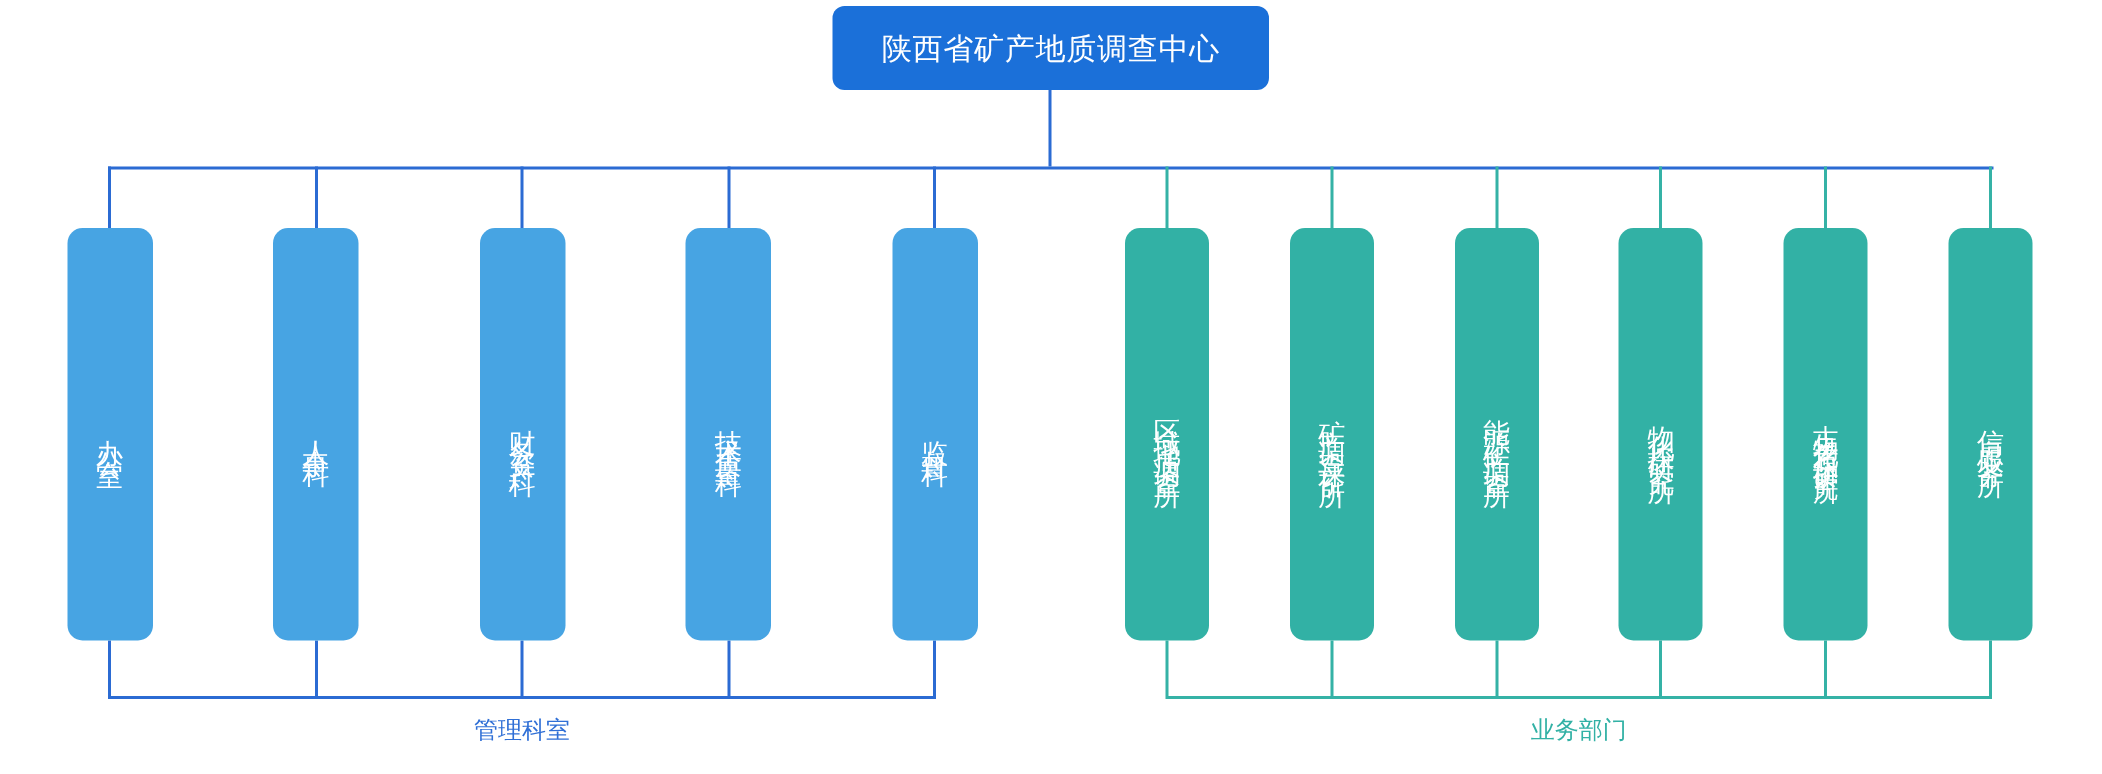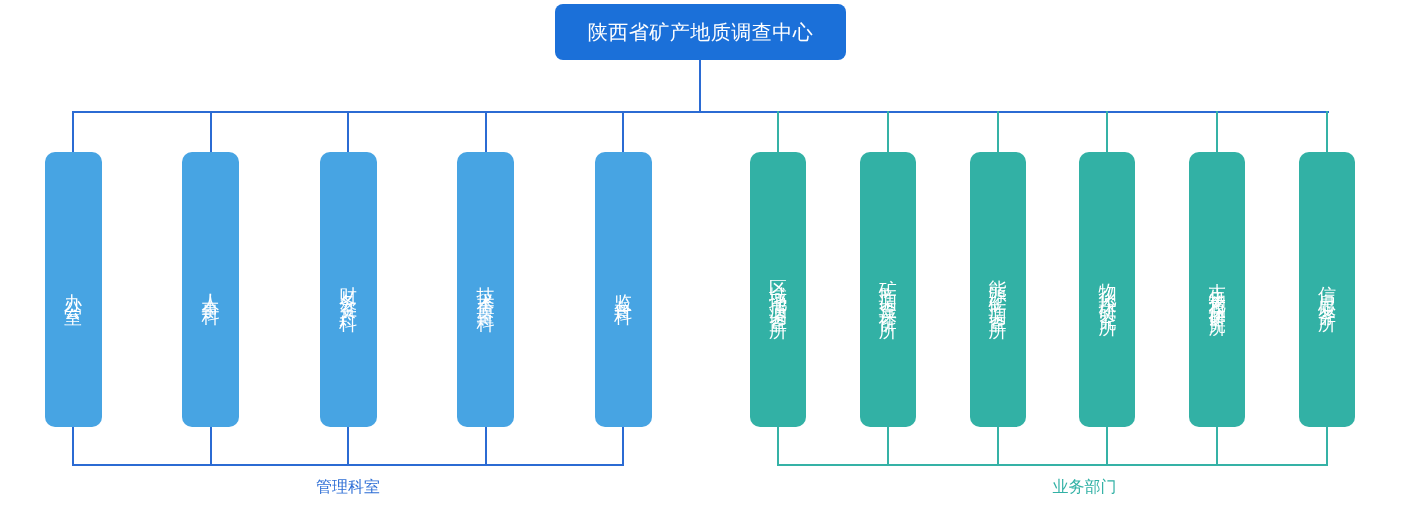--- a/index.html
+++ b/index.html
@@ -107,14 +107,14 @@
     <div class="line" style="left: 1216.2px; top: 427px; width: 2px; height: 37px; background: rgb(53, 178, 166);"></div>
     <div class="dept" style="left: 1189.2px; top: 152px; width: 56px; height: 275px; background: rgb(50, 177, 165);">
       <span class="long">古生物化石保护研究所</span>
     </div>
     <div class="line" style="left: 1326px; top: 111px; width: 2px; height: 41px; background: rgb(53, 178, 166);"></div>
     <div class="line" style="left: 1326px; top: 427px; width: 2px; height: 37px; background: rgb(53, 178, 166);"></div>
     <div class="dept" style="left: 1299px; top: 152px; width: 56px; height: 275px; background: rgb(50, 177, 165);">
       <span>信息服务所</span>
     </div>
     <div class="line" style="left: 777px; top: 464px; width: 551px; height: 2px; background: rgb(53, 178, 166);"></div>
-    <div class="group-label" style="left: 1052.5px; top: 477px; color: rgb(50, 177, 165); margin-left: 32px;">业务部门</div>
+    <div class="group-label" style="left: 1052.5px; top: 477px; color: rgb(50, 177, 165);">业务部门</div>
   </div>
 
 </body></html>

